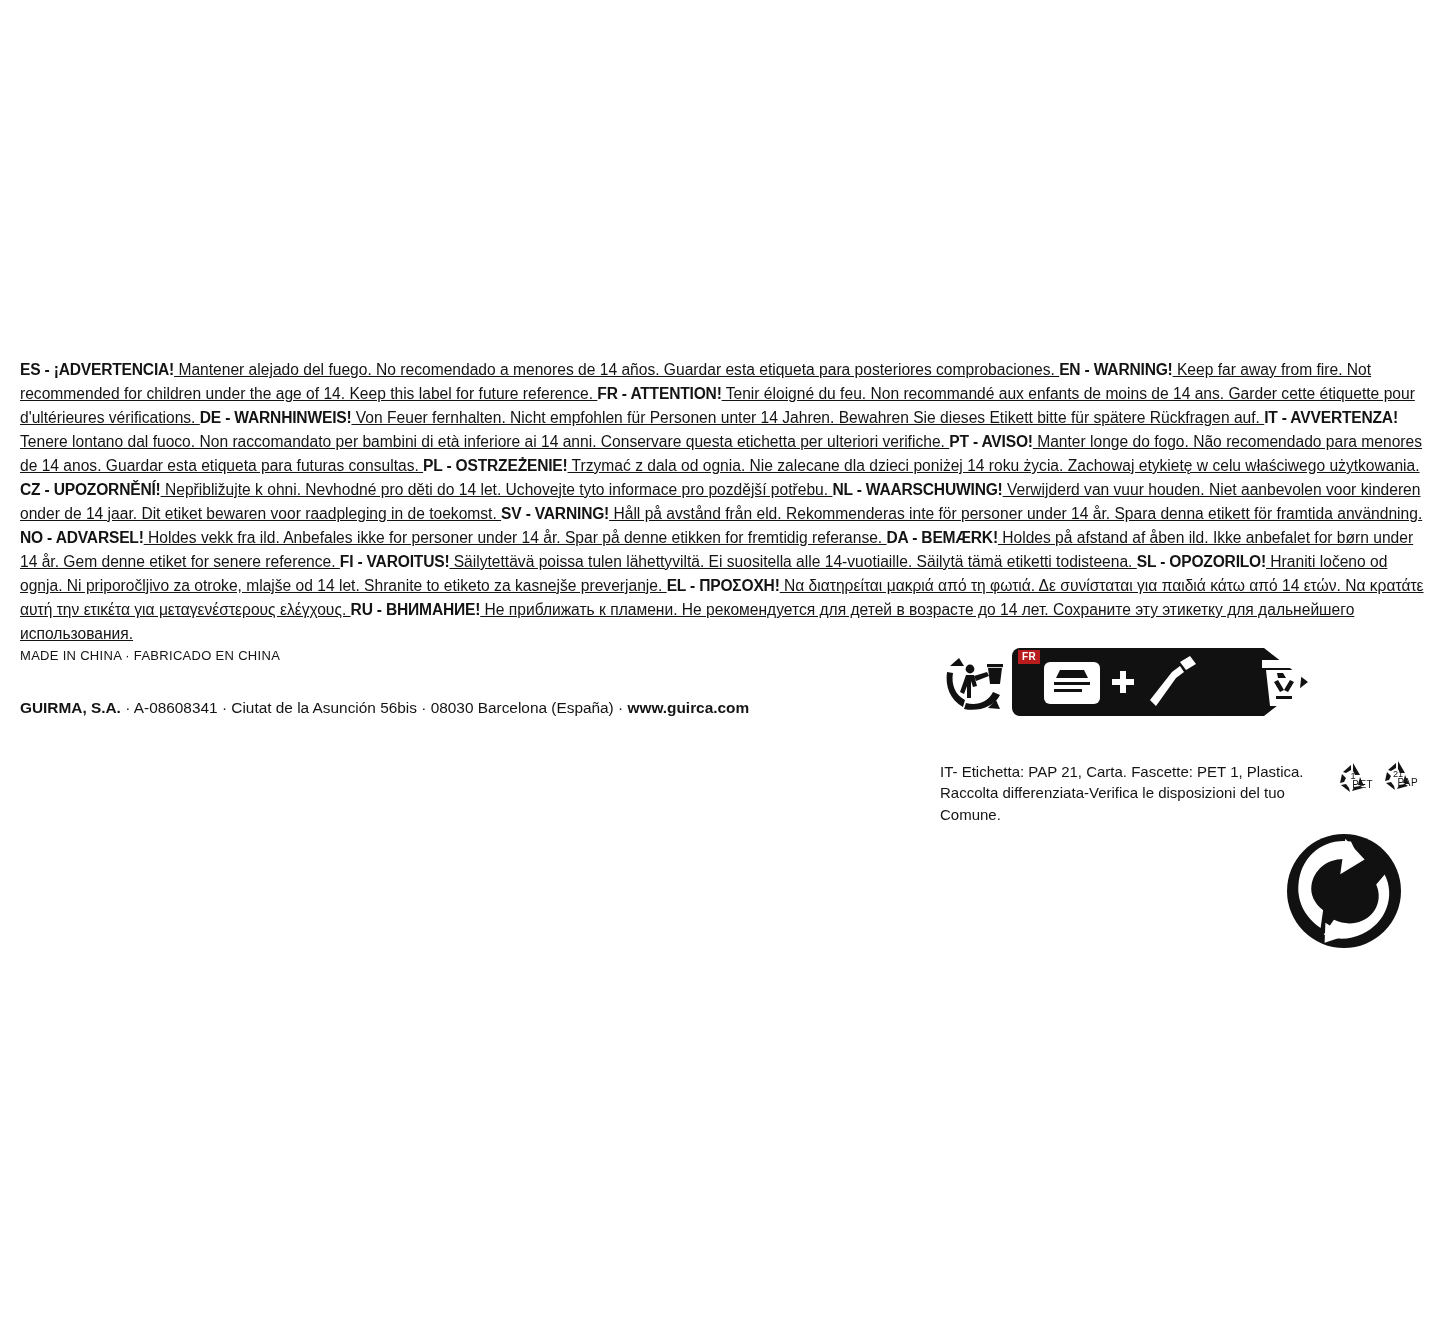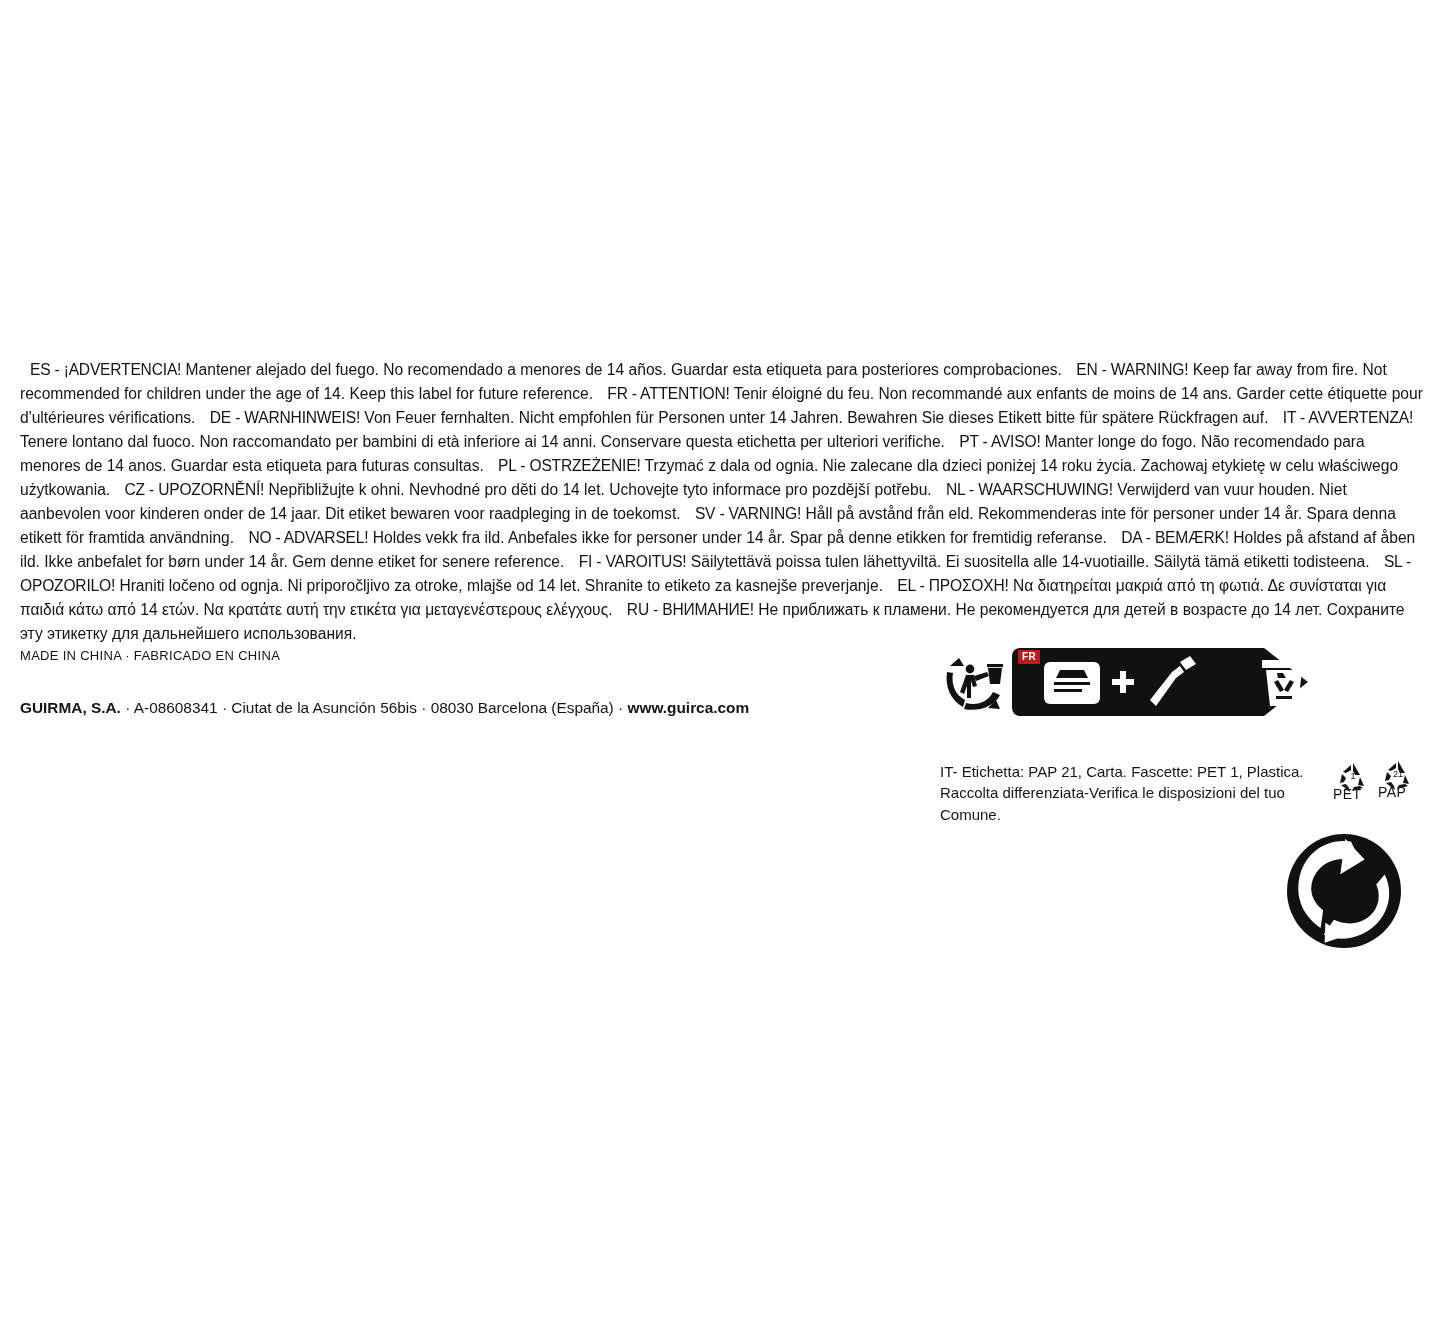--- a/index.html
+++ b/index.html
@@ -21,26 +21,26 @@
     position: absolute;
     left: 20px;
     top: 358px;
     width: 1405px;
     font-size: 15.6px;
     line-height: 1.54;
     text-align: left;
     color: #141414;
   }
   #warning-block .lang {
-    font-weight: normal;
+    font-weight: bold;
     letter-spacing: -0.2px;
-    margin-left: 10px;
   }
   #warning-block .body {
     font-weight: normal;
+    text-decoration: underline;
   }
 
   
   #made-in {
     position: absolute;
     left: 20px;
     top: 648px;
     font-size: 13px;
     letter-spacing: 0.3px;
     color: #141414;
@@ -109,25 +109,25 @@
   
   .tri-code {
     position: absolute;
     width: 40px;
     height: 46px;
   }
   #tri-pet { left: 1333px; top: 760px; }
   #tri-pap { left: 1378px; top: 758px; text-decoration: underline; }
   .tri-code .lbl {
     position: absolute;
-    bottom: 4px;
+    bottom: 16px;
     left: 0;
     width: 100%;
-    text-align: left;
-    font-size: 14px;
+    text-align: right;
+    font-size: 10px;
     letter-spacing: 0.4px;
     color: #141414;
   }
   .tri-code .num {
     position: absolute;
     top: 11px;
     left: 0;
     width: 100%;
     text-align: center;
     font-size: 9.2px;

